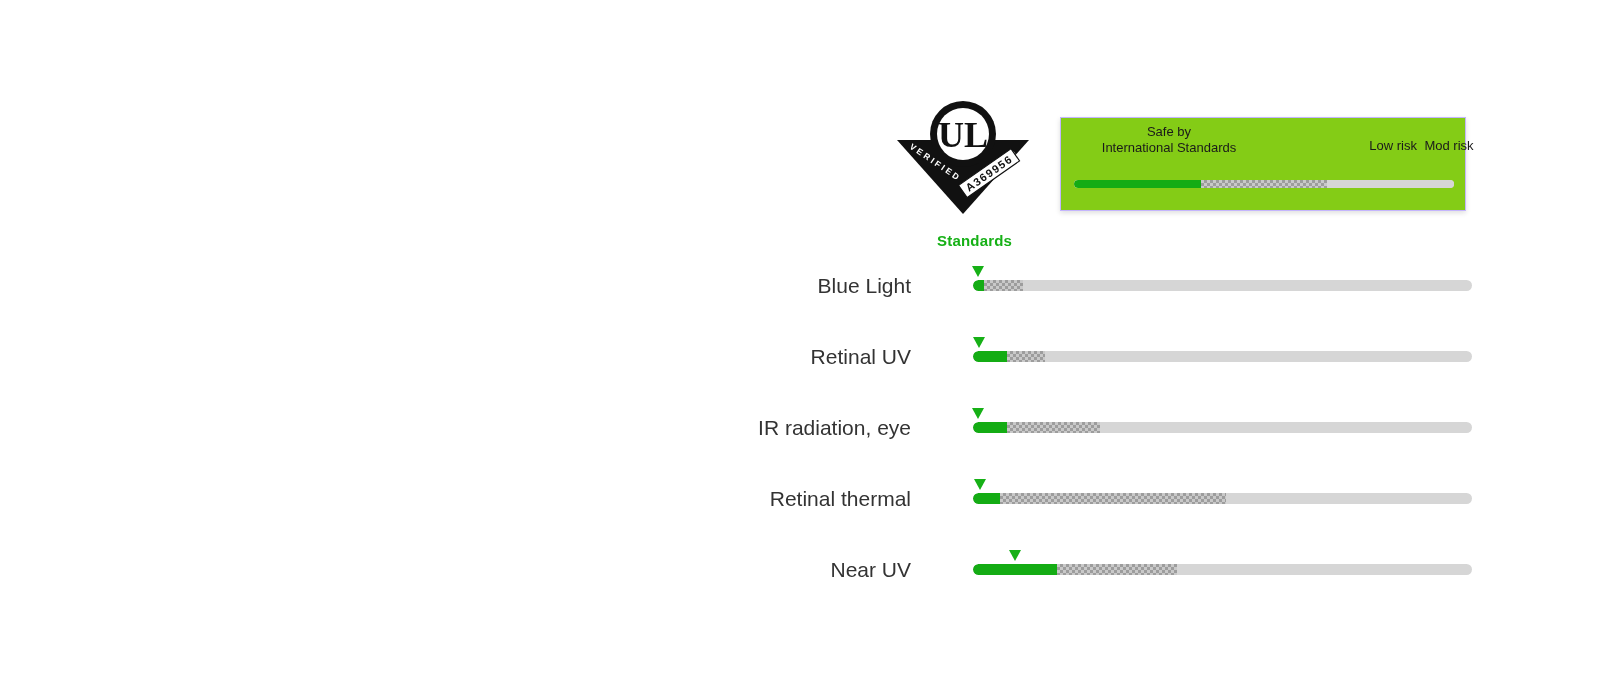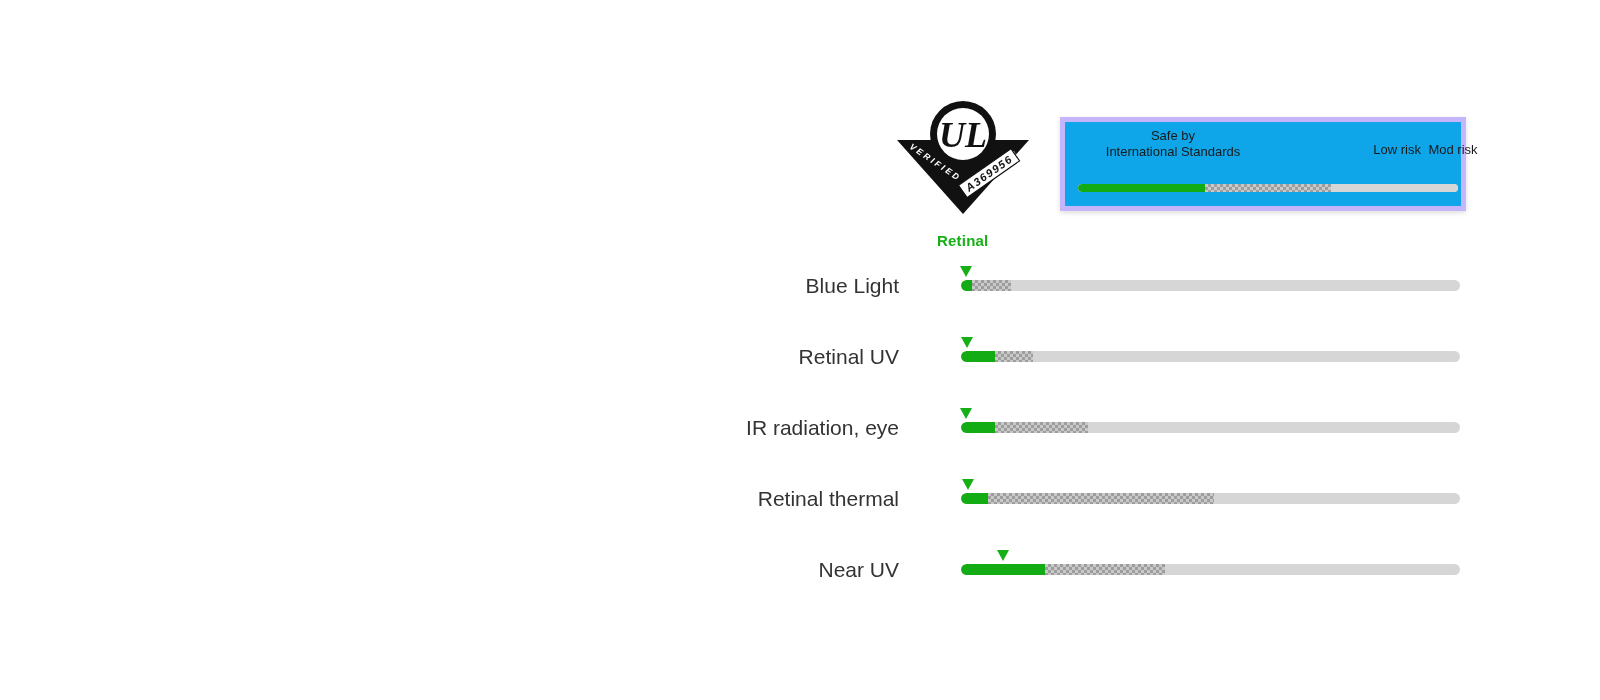--- a/index.html
+++ b/index.html
@@ -8,31 +8,31 @@
     background:#ffffff;
     font-family:"Liberation Sans","DejaVu Sans",sans-serif;
     overflow:hidden;
     position:relative;
   }
 
   
   #ul-mark{
     position:absolute;
     left:893px; top:100px;
-    width:140px; height:118px;font-style:italic;
+    width:140px; height:118px;
   }
   #ul-mark svg{display:block;}
 
   
   #legend-panel{
     position:absolute;
     left:1060px; top:117px;
     width:406px; height:94px;
-    background:#0ea5e9;
-    border:5px solid #c4b5fd;
+    background:#84cc16;
+    border:1px solid #c4b5fd;
     box-shadow:0 2px 5px rgba(0,0,0,0.13);
     box-sizing:border-box;
   }
   .legend-labels{
     position:absolute;
     left:0; top:6px;
     width:100%;
     height:40px;
   }
   .legend-label{
@@ -82,21 +82,21 @@
     letter-spacing:0.2px;
   }
 
   
   #rows{
     position:absolute;
     left:0; top:0; width:1600px; height:700px;
   }
   .row{
     position:absolute;
-    left:0;
+    left:12px;
     width:1557px;
     height:40px;
   }
   .row-label{
     position:absolute;
     right:658px;              
     top:0;
     font-size:21px;
     color:#333333;
     white-space:nowrap;
@@ -166,21 +166,21 @@
     <div class="legend-label l1">Low risk</div>
     <div class="legend-label l2">Mod risk</div>
   </div>
   <div id="legend-bar">
     <div class="seg seg-green"></div>
     <div class="seg seg-hatch hatchfill"></div>
     <div class="seg seg-light"></div>
   </div>
 </div>
 
-<div id="series-title">Retinal</div>
+<div id="series-title">Standards</div>
 
 <div id="rows">
 
   <div class="row" style="top:266px">
     <div class="row-label">Blue Light</div>
     <div class="row-track">
       <div class="row-green" style="width:2.2%"></div>
       <div class="row-hatch hatchfill" style="left:2.2%;width:7.8%"></div>
     </div>
     <div class="marker" style="left:961px;margin-left:-1px;top:0px;"></div>

